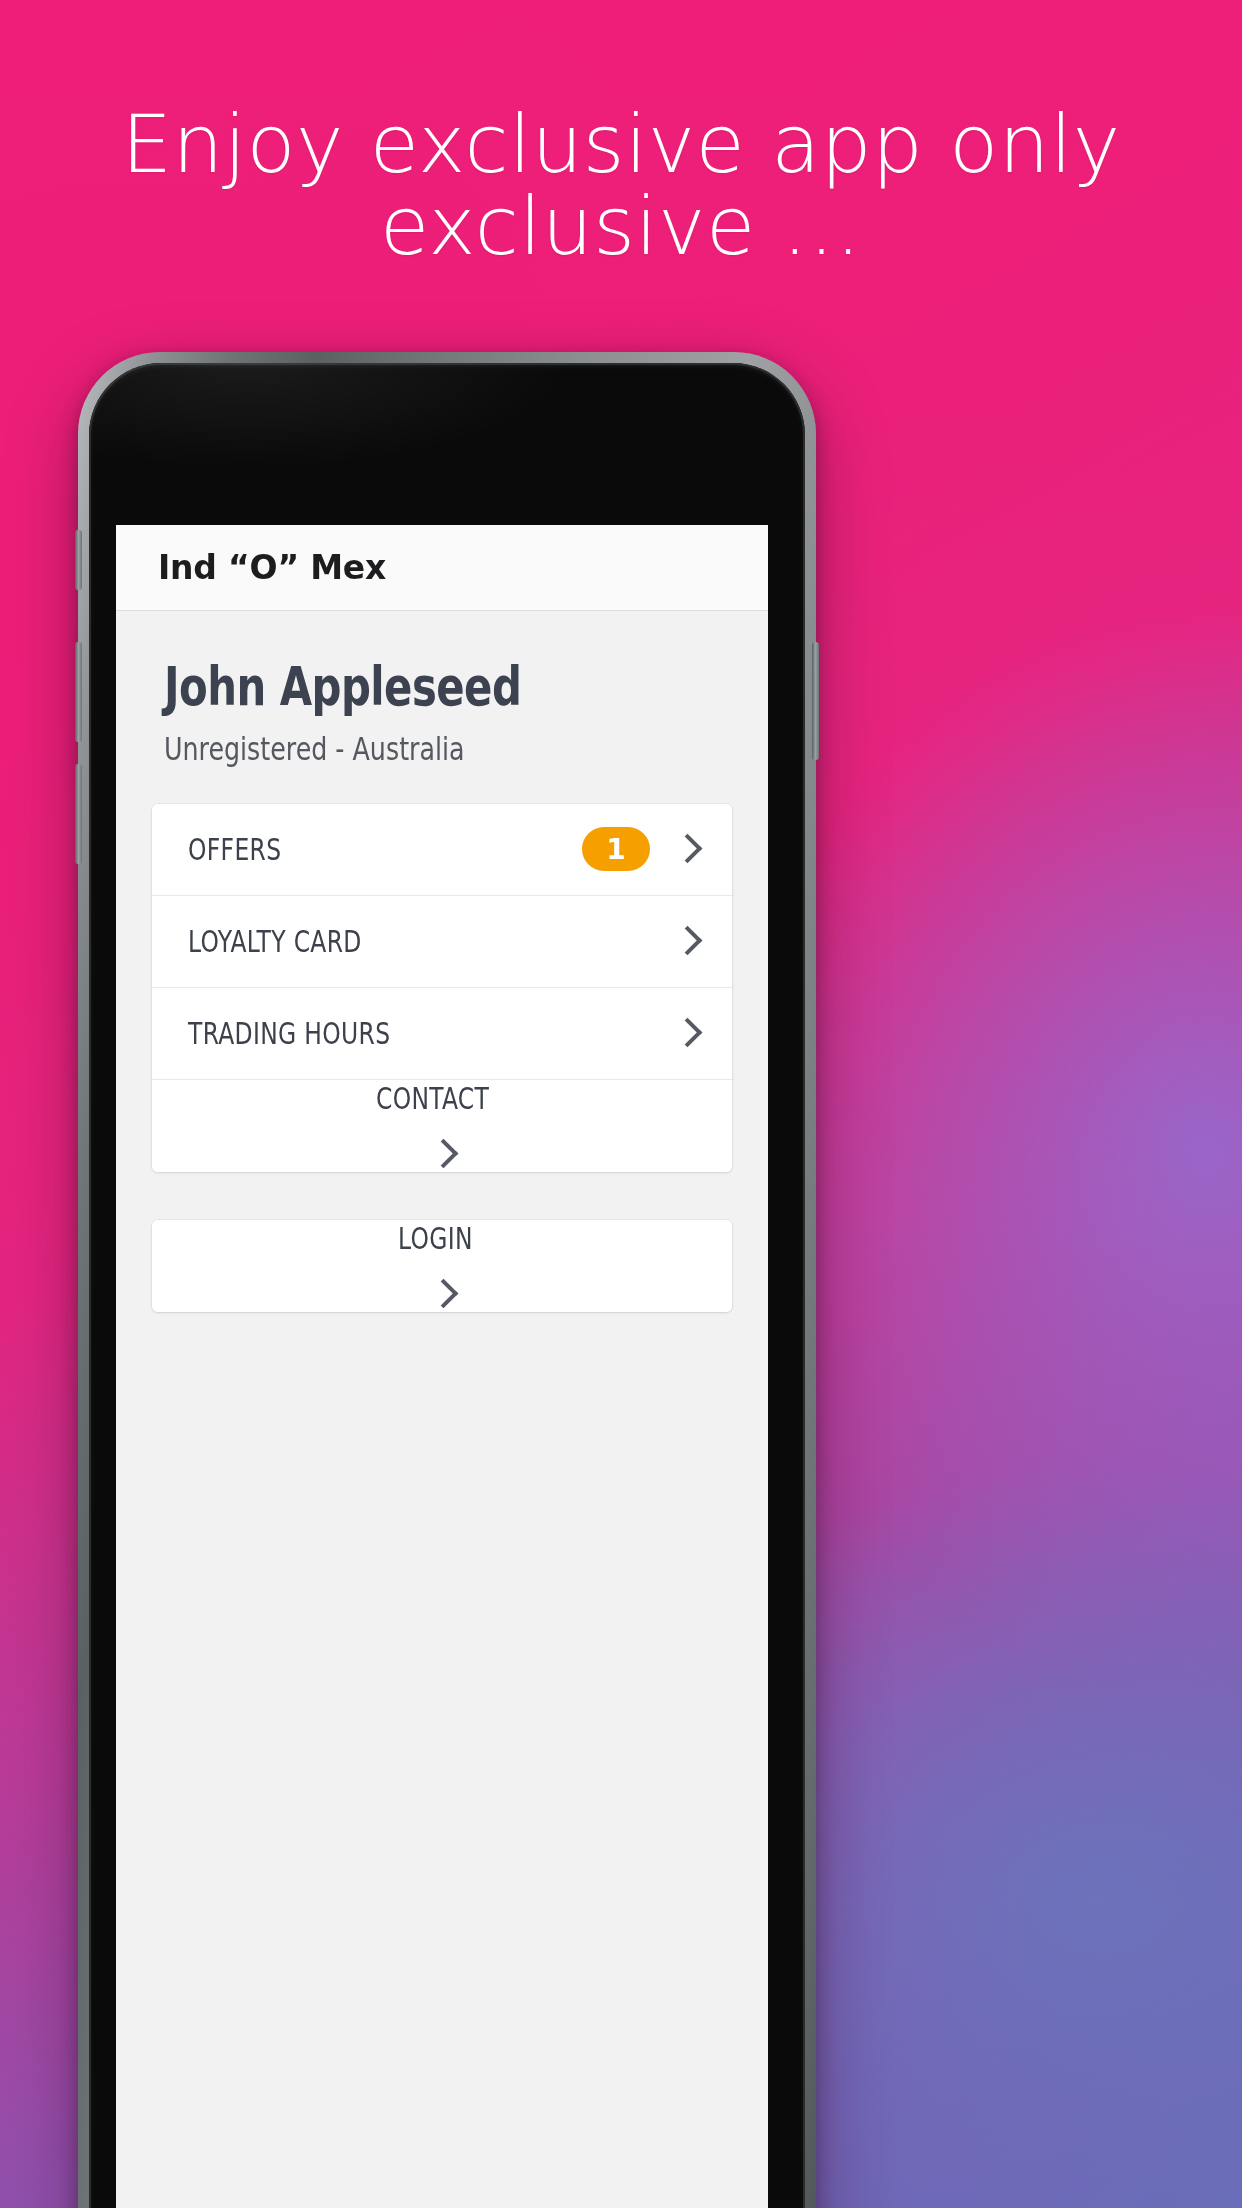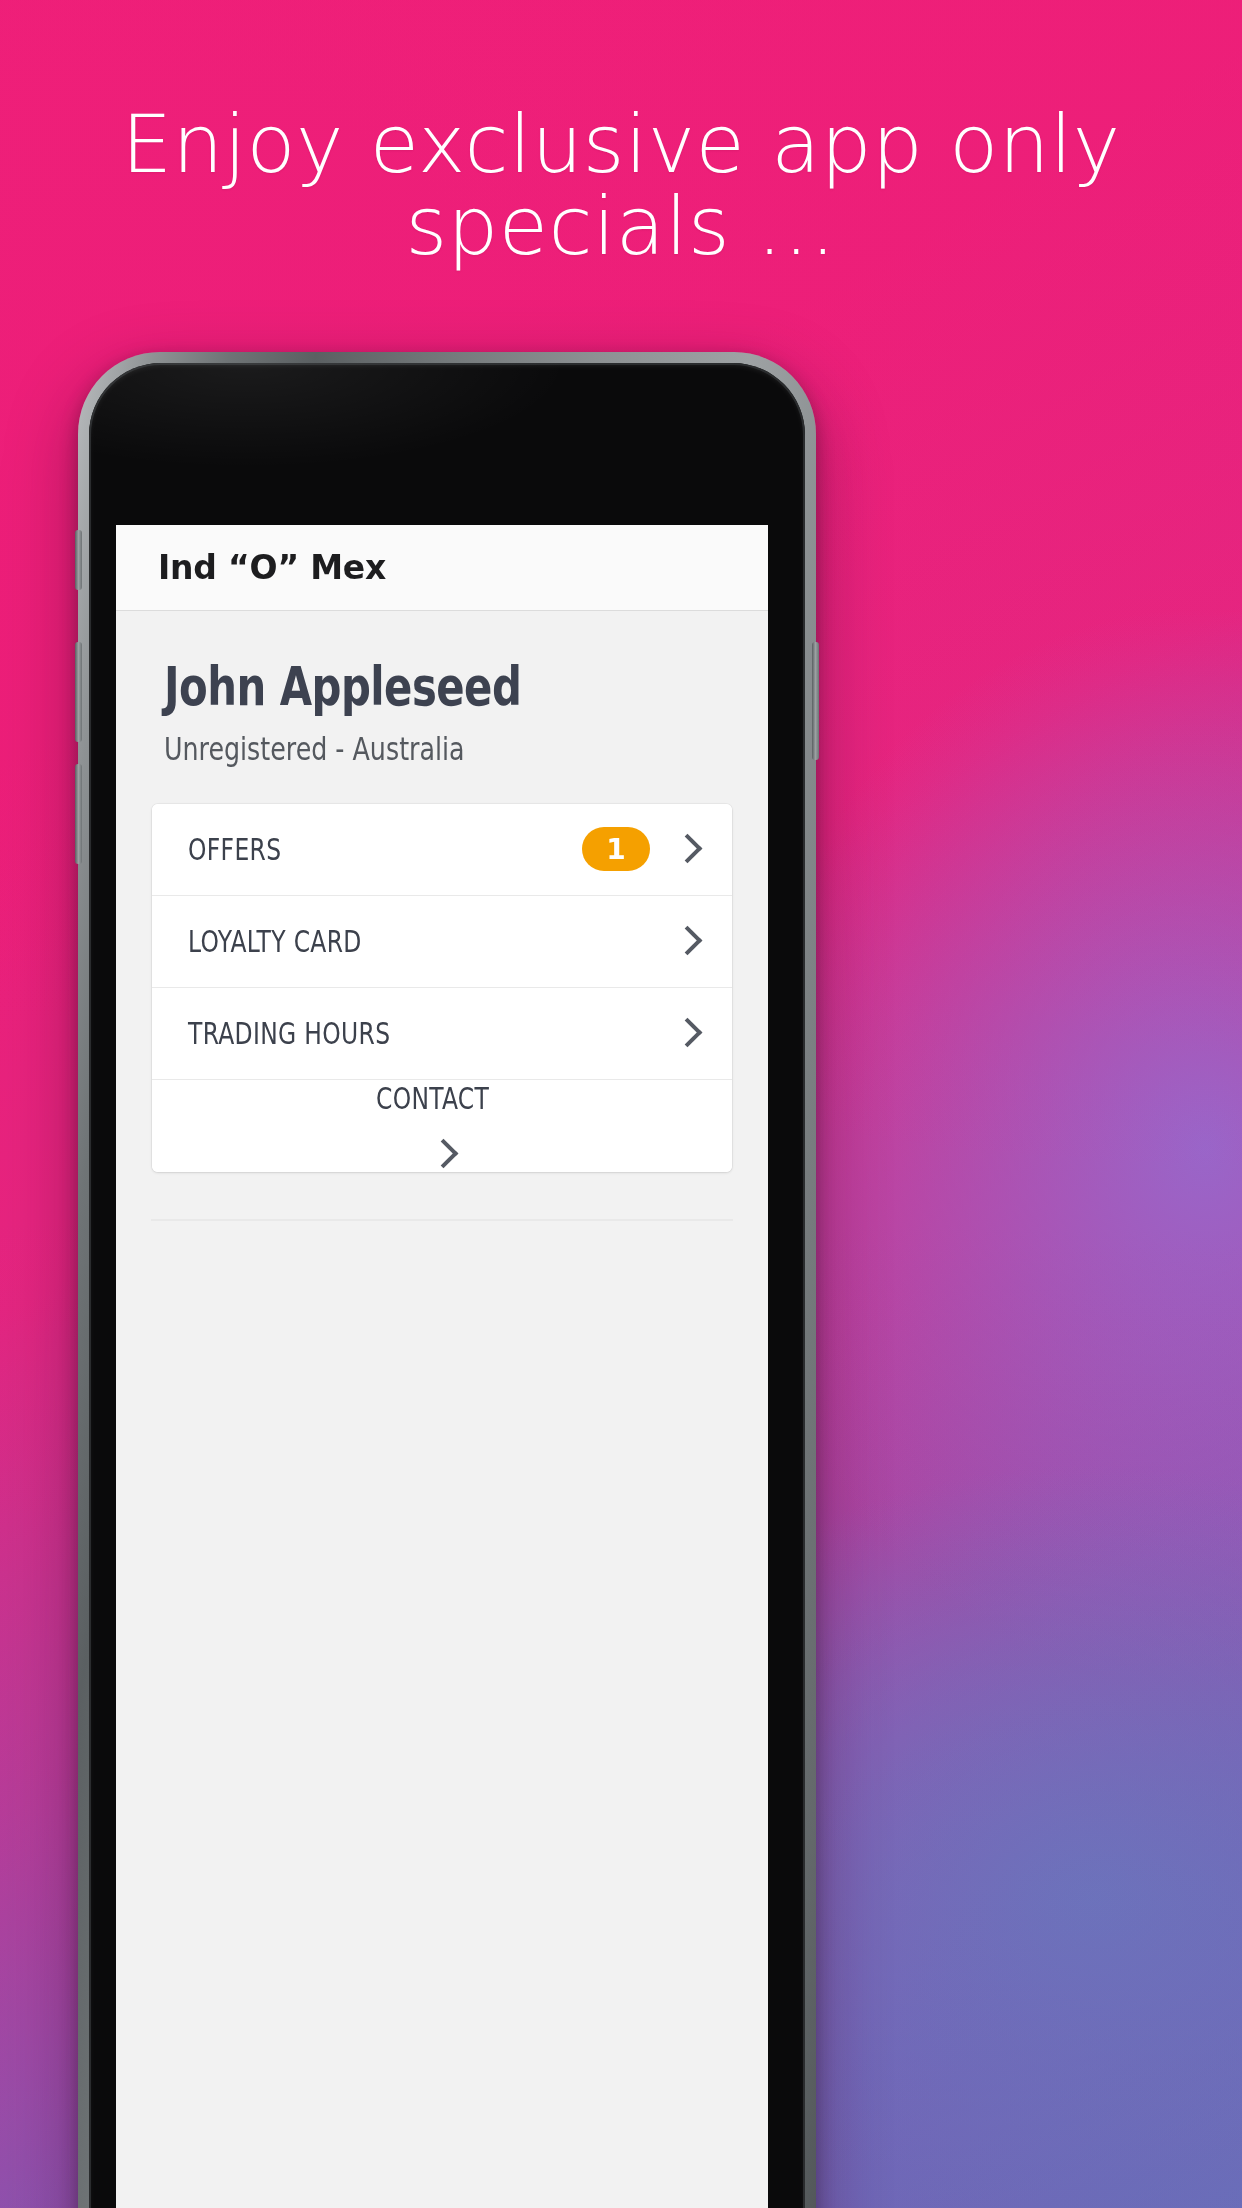--- a/index.html
+++ b/index.html
@@ -201,21 +201,21 @@
 </style>
 </head>
 <body>
 
 <div id="backdrop">
   <div id="backdrop-tint"></div>
 </div>
 
 <div id="headline">
   <span class="l1">Enjoy exclusive app only</span>
-  <span class="l2">specials …</span>
+  <span class="l2">exclusive …</span>
 </div>
 
 <div id="phone">
   <div class="side-btn" id="btn-silent"></div>
   <div class="side-btn" id="btn-vol-up"></div>
   <div class="side-btn" id="btn-vol-dn"></div>
   <div class="side-btn" id="btn-power"></div>
 
   <div id="phone-inner">
     <div id="bezel-sheen"></div>
@@ -249,15 +249,19 @@
       <div class="row-label">TRADING HOURS</div>
       <div class="chevron"></div>
     </div>
     <div class="row">
       <div class="row-label">CONTACT</div>
       <div class="chevron"></div>
     </div>
   </div>
 
   <div class="card">
+    <div class="row">
+      <div class="row-label">LOGIN</div>
+      <div class="chevron"></div>
+    </div>
   </div>
 
 </div>
 
 </body></html>

